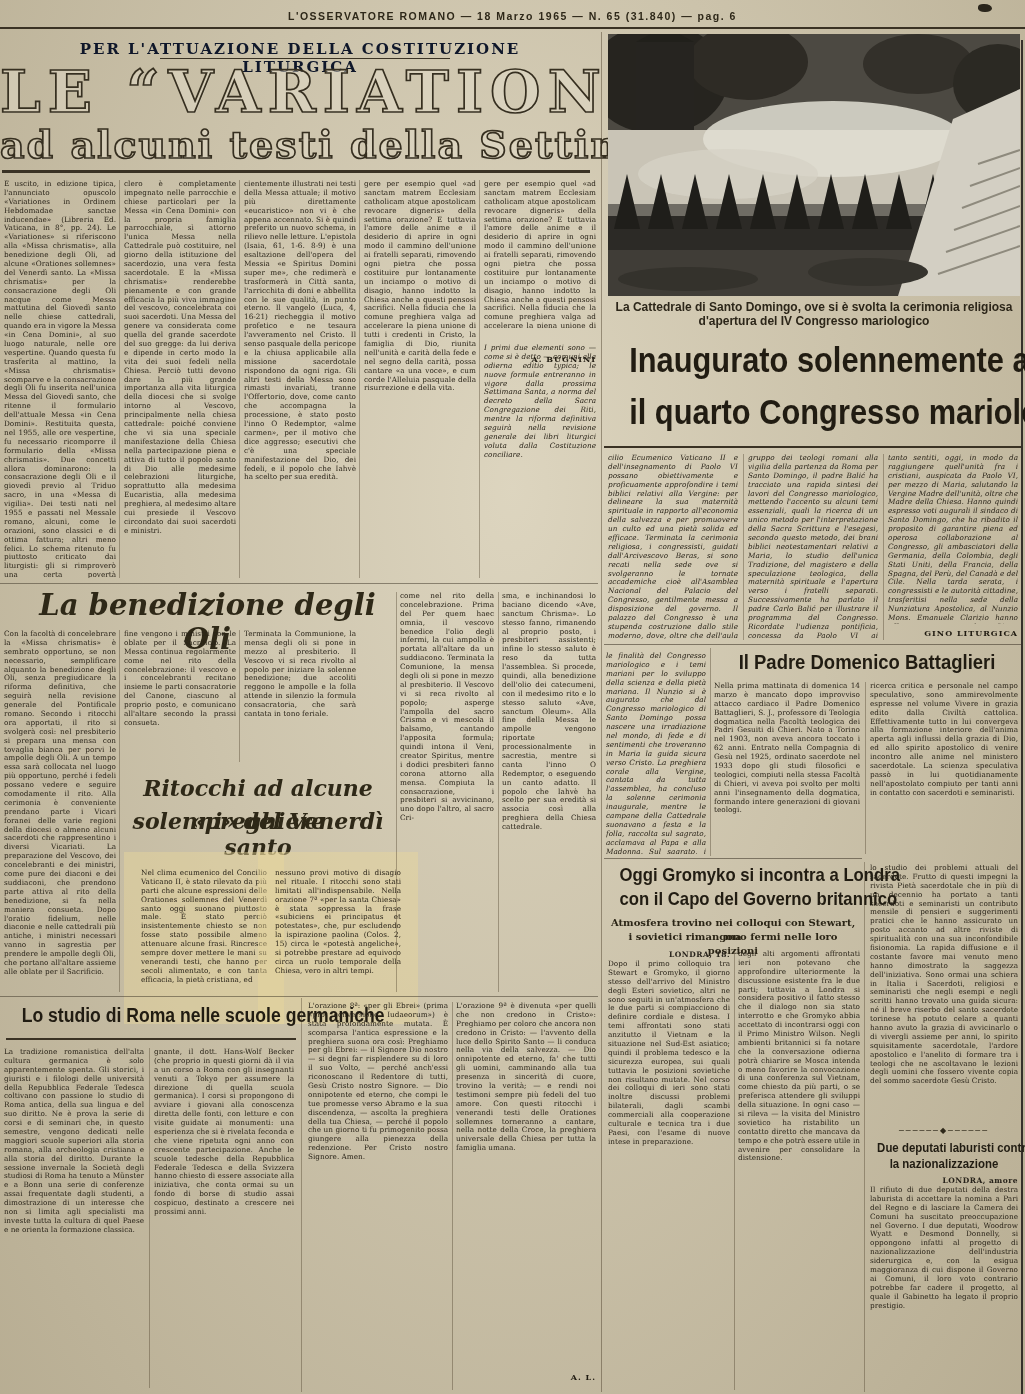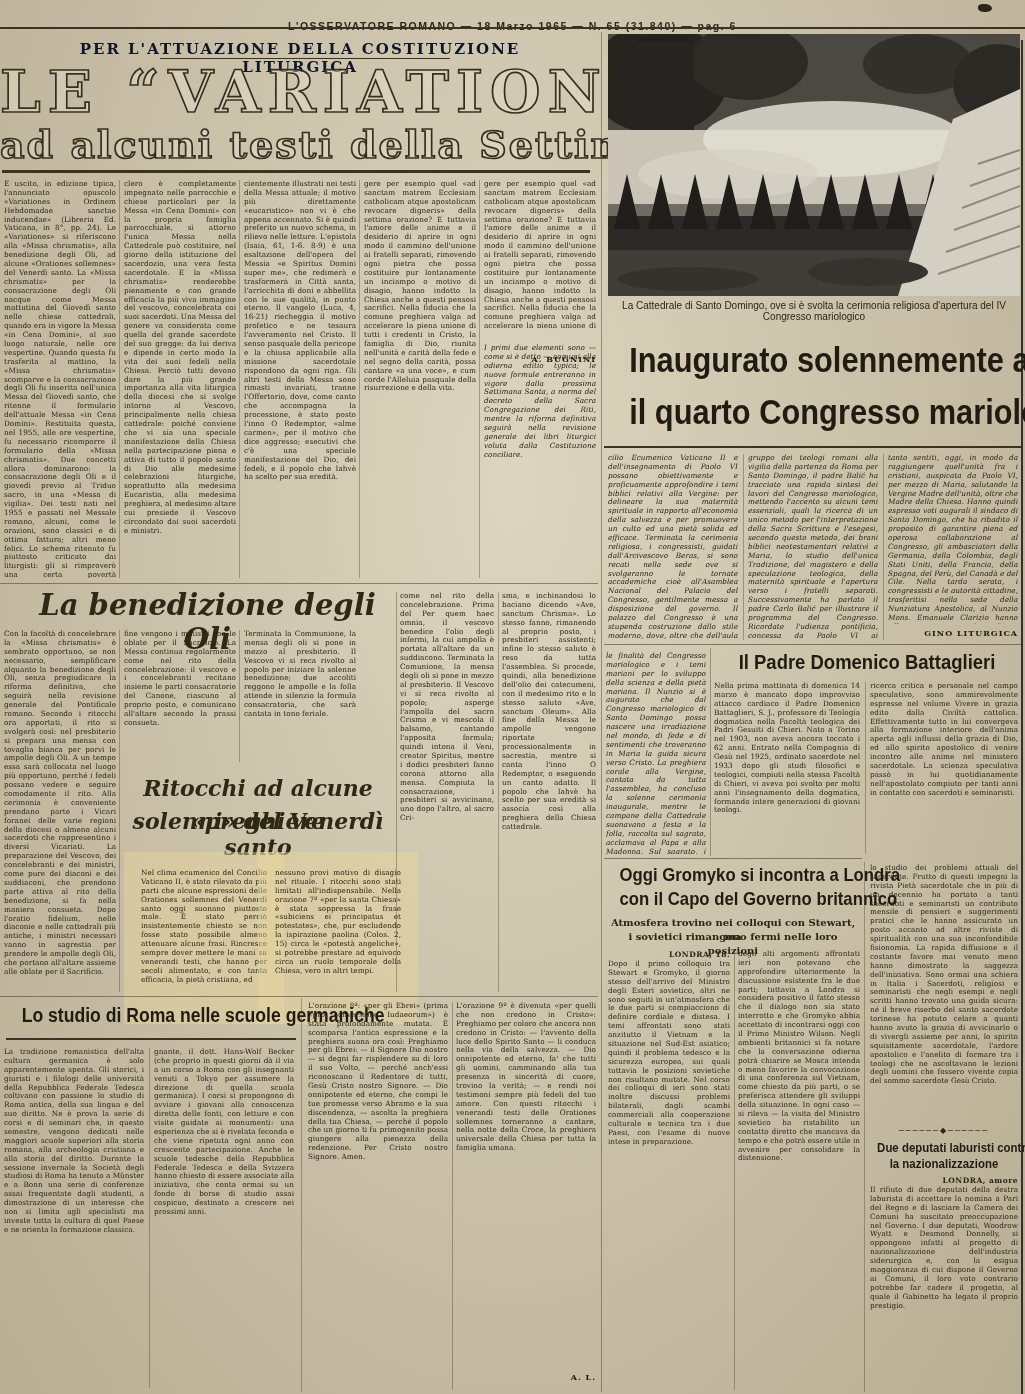--- a/index.html
+++ b/index.html
@@ -21,32 +21,32 @@
   .bigtitle{font-family:"DejaVu Serif",serif;font-weight:bold;color:#453d2c;
     text-align:center;white-space:nowrap;}
   @supports (-webkit-text-stroke: 1px #000){
     .bigtitle{-webkit-text-stroke:1.7px #362f20;color:rgba(211,201,173,.28);
       text-shadow:1px 1px 0 rgba(255,255,255,.25);}
   }
   .serifhead-it{font-style:italic;font-weight:bold;text-align:center;color:#2e2817;}
   .sanshead{font-family:"Liberation Sans",sans-serif;font-weight:bold;color:#211c12;
     text-align:center;white-space:nowrap;}
   .cond{transform:scaleX(.88);transform-origin:center;}
-  .caption{font-family:"Liberation Sans",sans-serif;font-weight:normal;font-size:10px;
+  .caption{font-family:"Liberation Sans",sans-serif;font-weight:bold;font-size:12px;
     text-align:center;color:#2c2619;}
   .sig{font-weight:bold;font-size:8px;text-align:right;letter-spacing:1px;color:#1f1a10;}
   .dateline{font-size:7.5px;font-weight:bold;text-align:right;letter-spacing:.5px;}
   .subhead{font-weight:bold;font-size:10px;text-align:center;color:#2b2516;line-height:1.35;}
   .cream{background:rgba(233,216,155,.45);padding:17px;}
   .ornament{text-align:center;font-size:8px;color:#2e2819;letter-spacing:2px;}
 </style>
 </head>
 <body>
 
-<div class="abs masthead" style="left:0;top:20px;width:1025px;">L'OSSERVATORE ROMANO — 18 Marzo 1965 — N. 65 (31.840) — pag. 6</div>
+<div class="abs masthead" style="left:0;top:10px;width:1025px;">L'OSSERVATORE ROMANO — 18 Marzo 1965 — N. 65 (31.840) — pag. 6</div>
 <div class="hr" style="left:0;top:27px;width:1025px;height:2px;"></div>
 <div class="abs" style="left:978px;top:4px;width:14px;height:8px;background:#2b261c;border-radius:40% 60% 50% 50%;"></div>
 
 <div class="abs kicker" style="left:20px;top:40px;width:560px;">PER L'ATTUAZIONE DELLA COSTITUZIONE LITURGICA</div>
 <div class="hr" style="left:160px;top:58px;width:290px;"></div>
 
 <div class="abs bigtitle" style="left:0px;top:58px;width:600px;font-size:58px;letter-spacing:7px;">LE “VARIATIONES„</div>
 <div class="abs bigtitle" style="left:0px;top:122px;width:600px;font-size:38px;letter-spacing:2px;">ad alcuni testi della Settimana Santa</div>
 <div class="hr" style="left:2px;top:170px;width:588px;height:3px;"></div>
 

